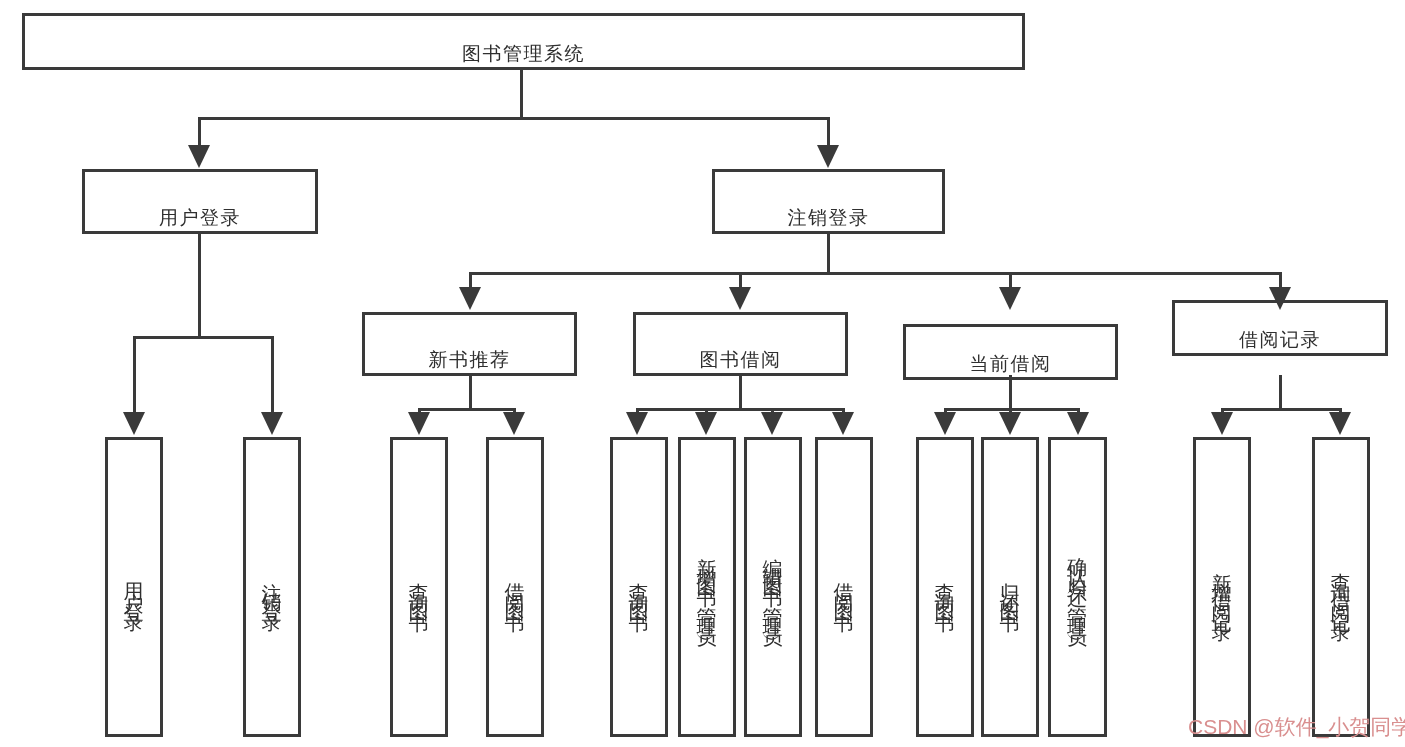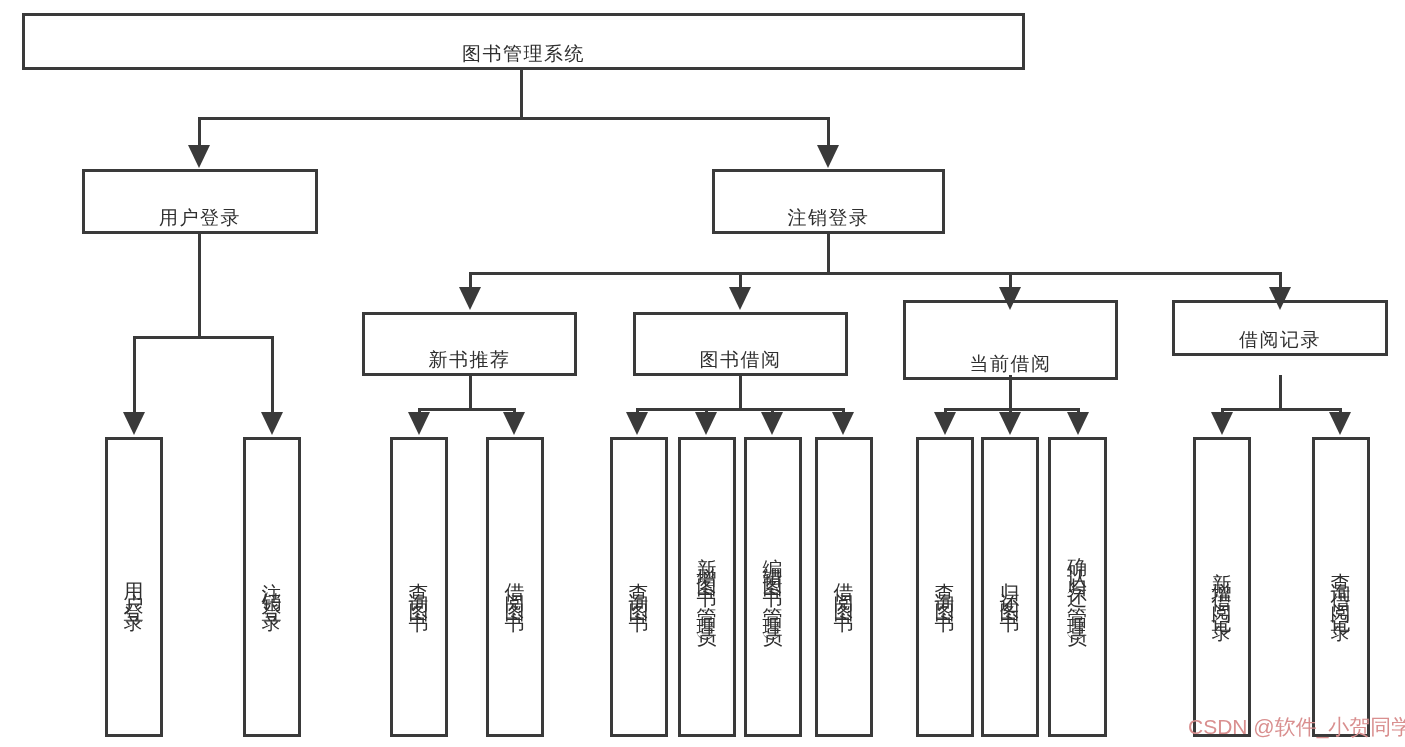--- a/index.html
+++ b/index.html
@@ -75,21 +75,21 @@
   <div class="hbox" style="left:712px;top:169px;width:233px;height:65px">
     <span class="lbl">注销登录</span>
   </div>
 
   <div class="hbox" style="left:633px;top:312px;width:215px;height:64px">
     <span class="lbl">图书借阅</span>
   </div>
   <div class="hbox" style="left:362px;top:312px;width:215px;height:64px">
     <span class="lbl">新书推荐</span>
   </div>
-  <div class="hbox" style="left:903px;top:300px;width:215px;height:80px">
+  <div class="hbox" style="left:903px;top:324px;width:215px;height:56px">
     <span class="lbl">当前借阅</span>
   </div>
   <div class="hbox" style="left:1172px;top:300px;width:216px;height:56px">
     <span class="lbl">借阅记录</span>
   </div>
 
   <div class="vbox" style="left:105px">
     <span class="vlbl">用户登录</span>
   </div>
   <div class="vbox" style="left:243px">

